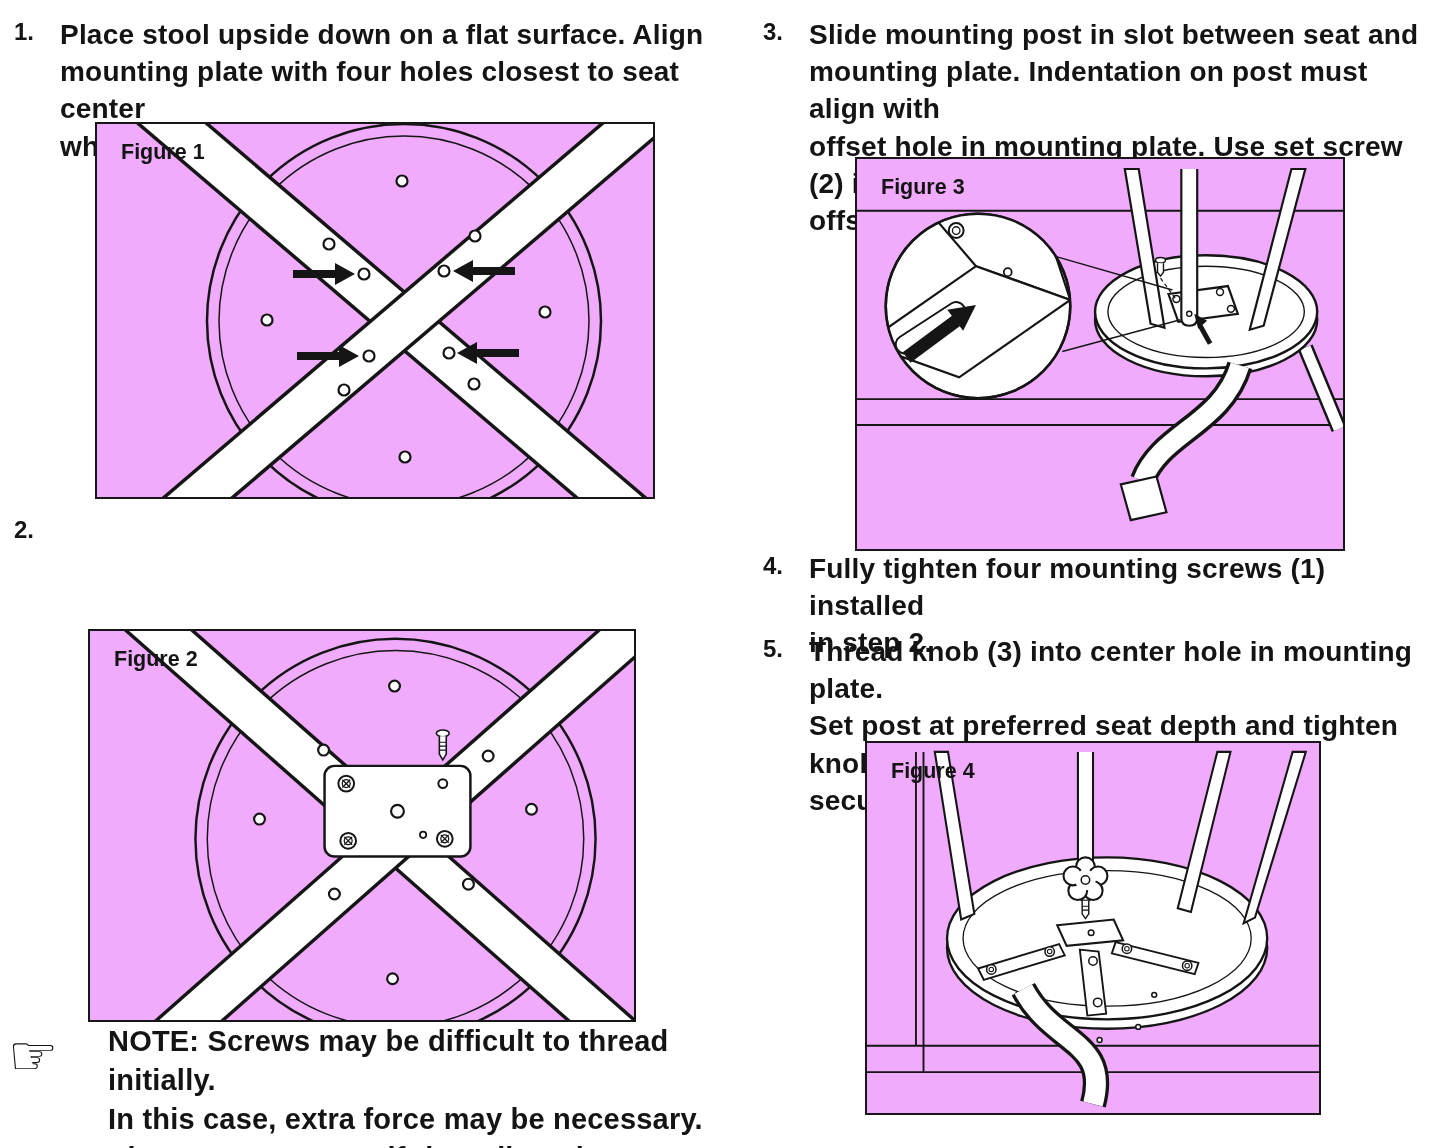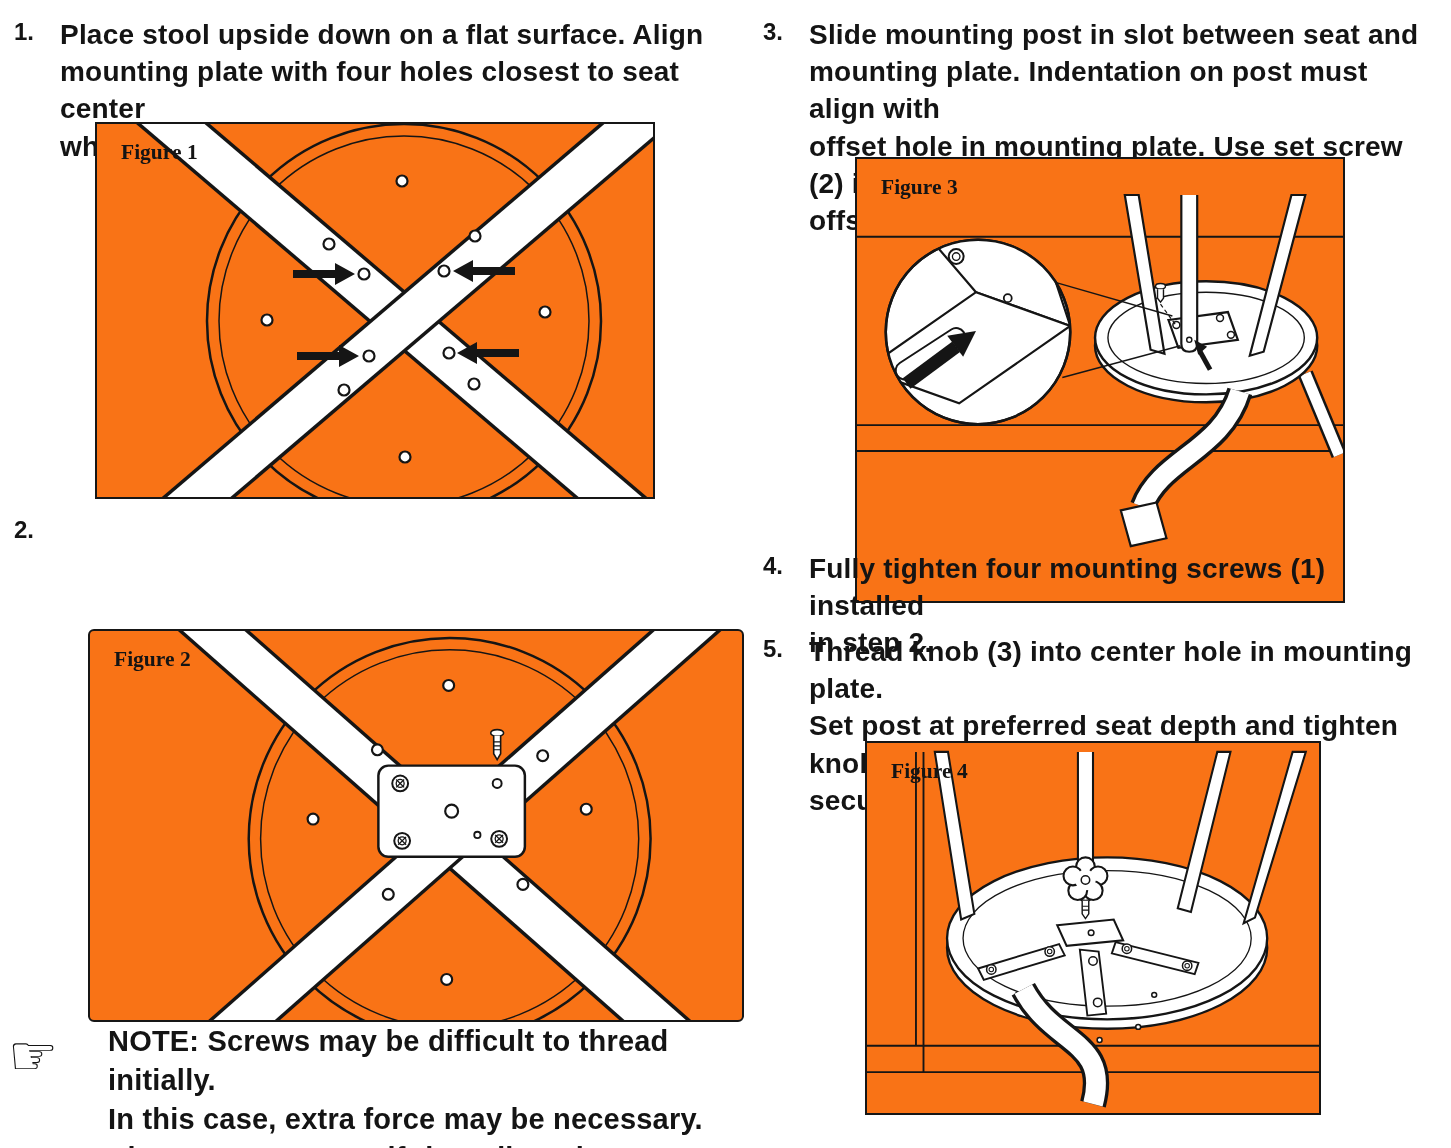--- a/index.html
+++ b/index.html
@@ -18,30 +18,30 @@
   }
   .col-left  .step { left:14px;  width:690px; }
   .col-right .step { left:763px; width:665px; }
   #step-1 { top:16px; }
   #step-2 { top:514px; }
   #step-3 { top:16px; }
   #step-4 { top:550px; }
   #step-5 { top:633px; }
 
   .fig {
-    position:absolute; background:#f97316; border:2.5px solid #161616;font-family:Liberation Serif, serif;
+    position:absolute; background:#f0abfc; border:2.5px solid #161616;
   }
   .fig svg { position:absolute; left:0; top:0; width:100%; height:100%; }
   .fig-label {
     position:absolute; left:24px; top:16px; z-index:2;
     font-size:21.5px; font-weight:600; color:#141414;
   }
   #fig-1 { left:95px;  top:122px; width:560px; height:377px; }
-  #fig-2 { left:88px;  top:629px; width:656px; height:393px;border-radius:6px; }
-  #fig-3 { left:855px; top:157px; width:490px; height:446px; }
+  #fig-2 { left:88px;  top:629px; width:548px; height:393px; }
+  #fig-3 { left:855px; top:157px; width:490px; height:394px; }
   #fig-4 { left:865px; top:741px; width:456px; height:374px; }
 
   .note { position:absolute; left:8px; top:1022px; width:700px; display:flex; }
   .hand-icon {
     font-family:"DejaVu Sans", sans-serif; font-size:56px; line-height:1;
     width:100px; flex-shrink:0; margin-top:6px;
   }
   .note-text {
     font-size:29px; font-weight:bold; line-height:1.34; letter-spacing:0.2px;
     white-space:pre-line; width:600px;

